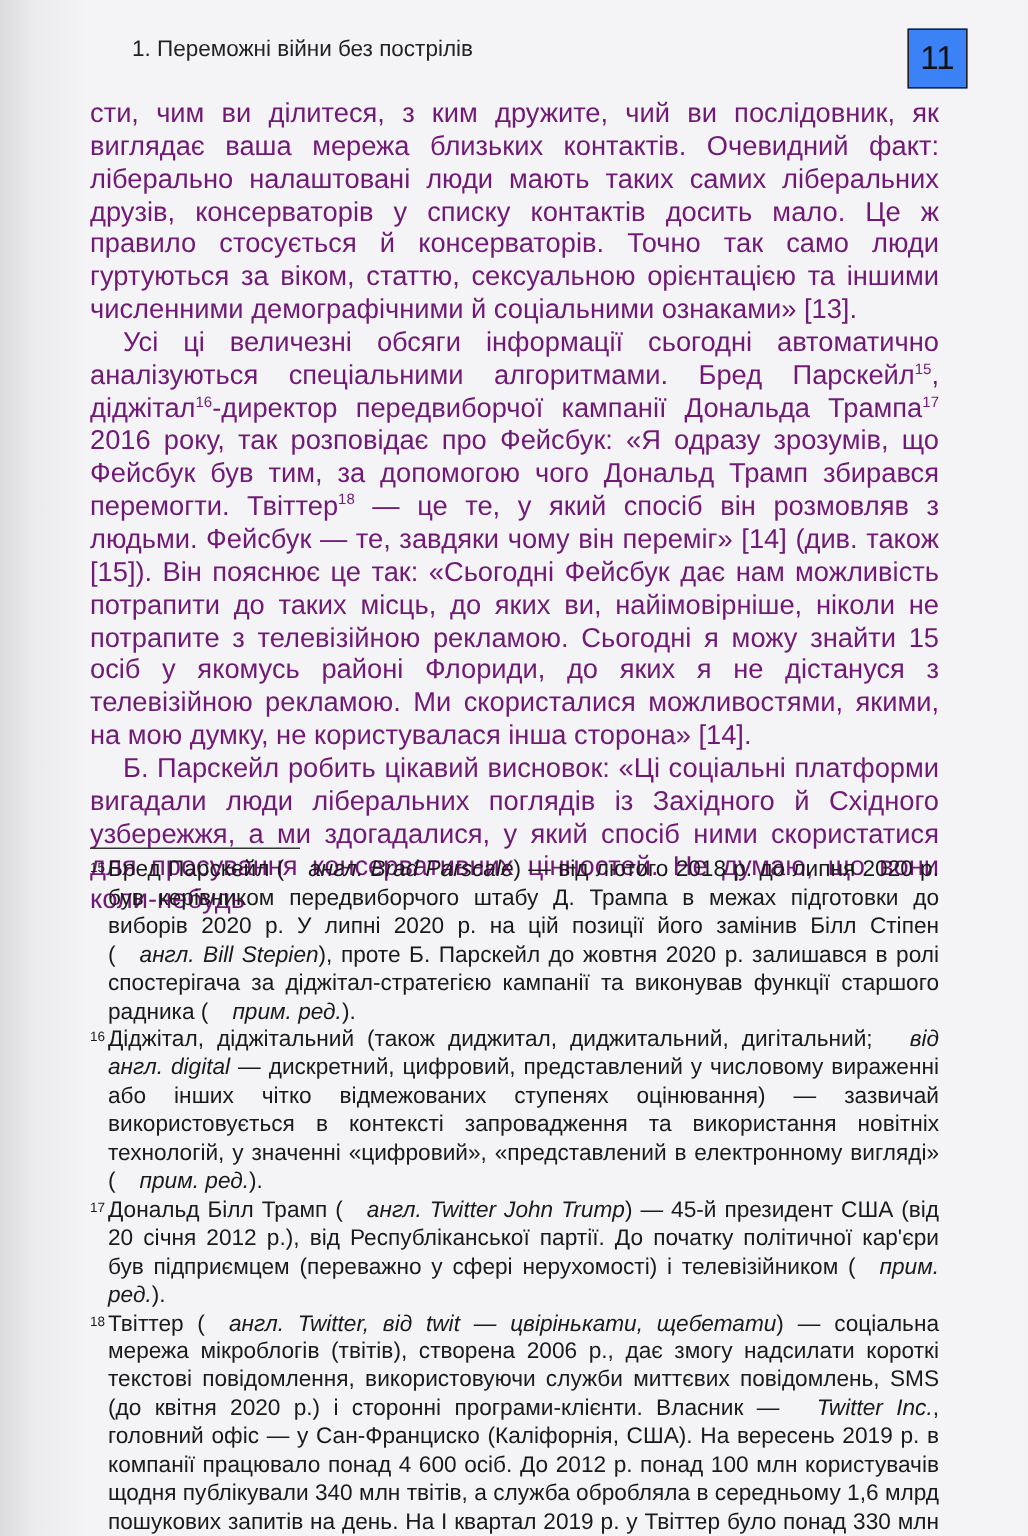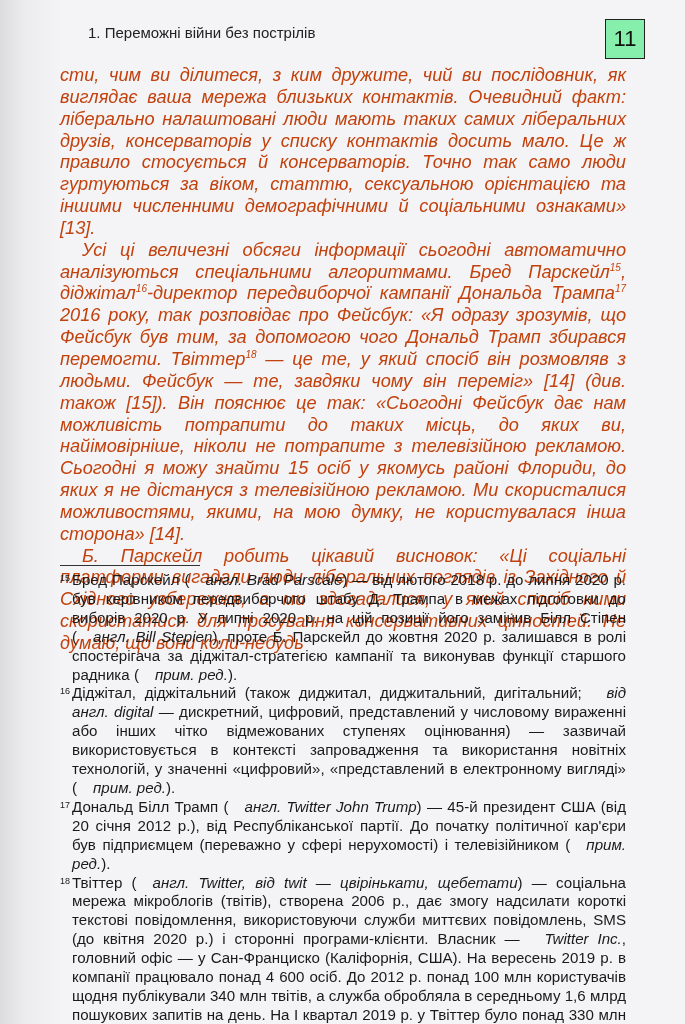--- a/index.html
+++ b/index.html
@@ -16,27 +16,27 @@
     }
     .running-head {
       position: absolute; left: 60px; top: 24px;
       font-size: 15px; color: #222; margin-left: 28px;
     }
     .page-number-box {
       position: absolute; left: 605px; top: 19px;
       width: 40px; height: 40px;
       border: 1.5px solid #222;
       display: flex; align-items: center; justify-content: center;
-      font-size: 22px; color: #111; background: #86efac;
+      font-size: 22px; color: #111; background: #3b82f6;
       box-sizing: border-box;
     }
     .body-text {
       position: absolute; left: 60px; top: 65px; width: 566px;
       font-size: 18.2px; line-height: 21.85px;
-      text-align: justify; color: #c2410c; font-style: italic;
+      text-align: justify; color: #701a75;
     }
     .body-text p { margin: 0; text-indent: 0; }
     .body-text p.indent { text-indent: 22px; }
     sup { font-size: 10px; line-height: 0; vertical-align: 7px; }
     .fn-rule {
       position: absolute; left: 60px; top: 565px; width: 140px;
       border-top: 1px solid #333;
     }
     .footnotes {
       position: absolute; left: 60px; top: 571px; width: 566px;

